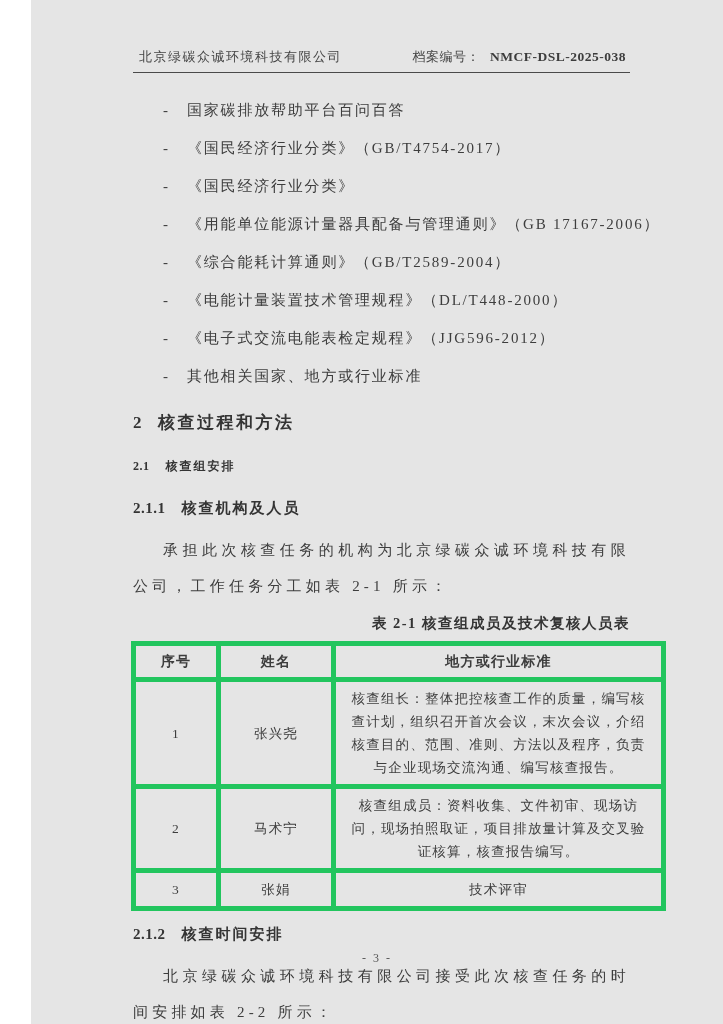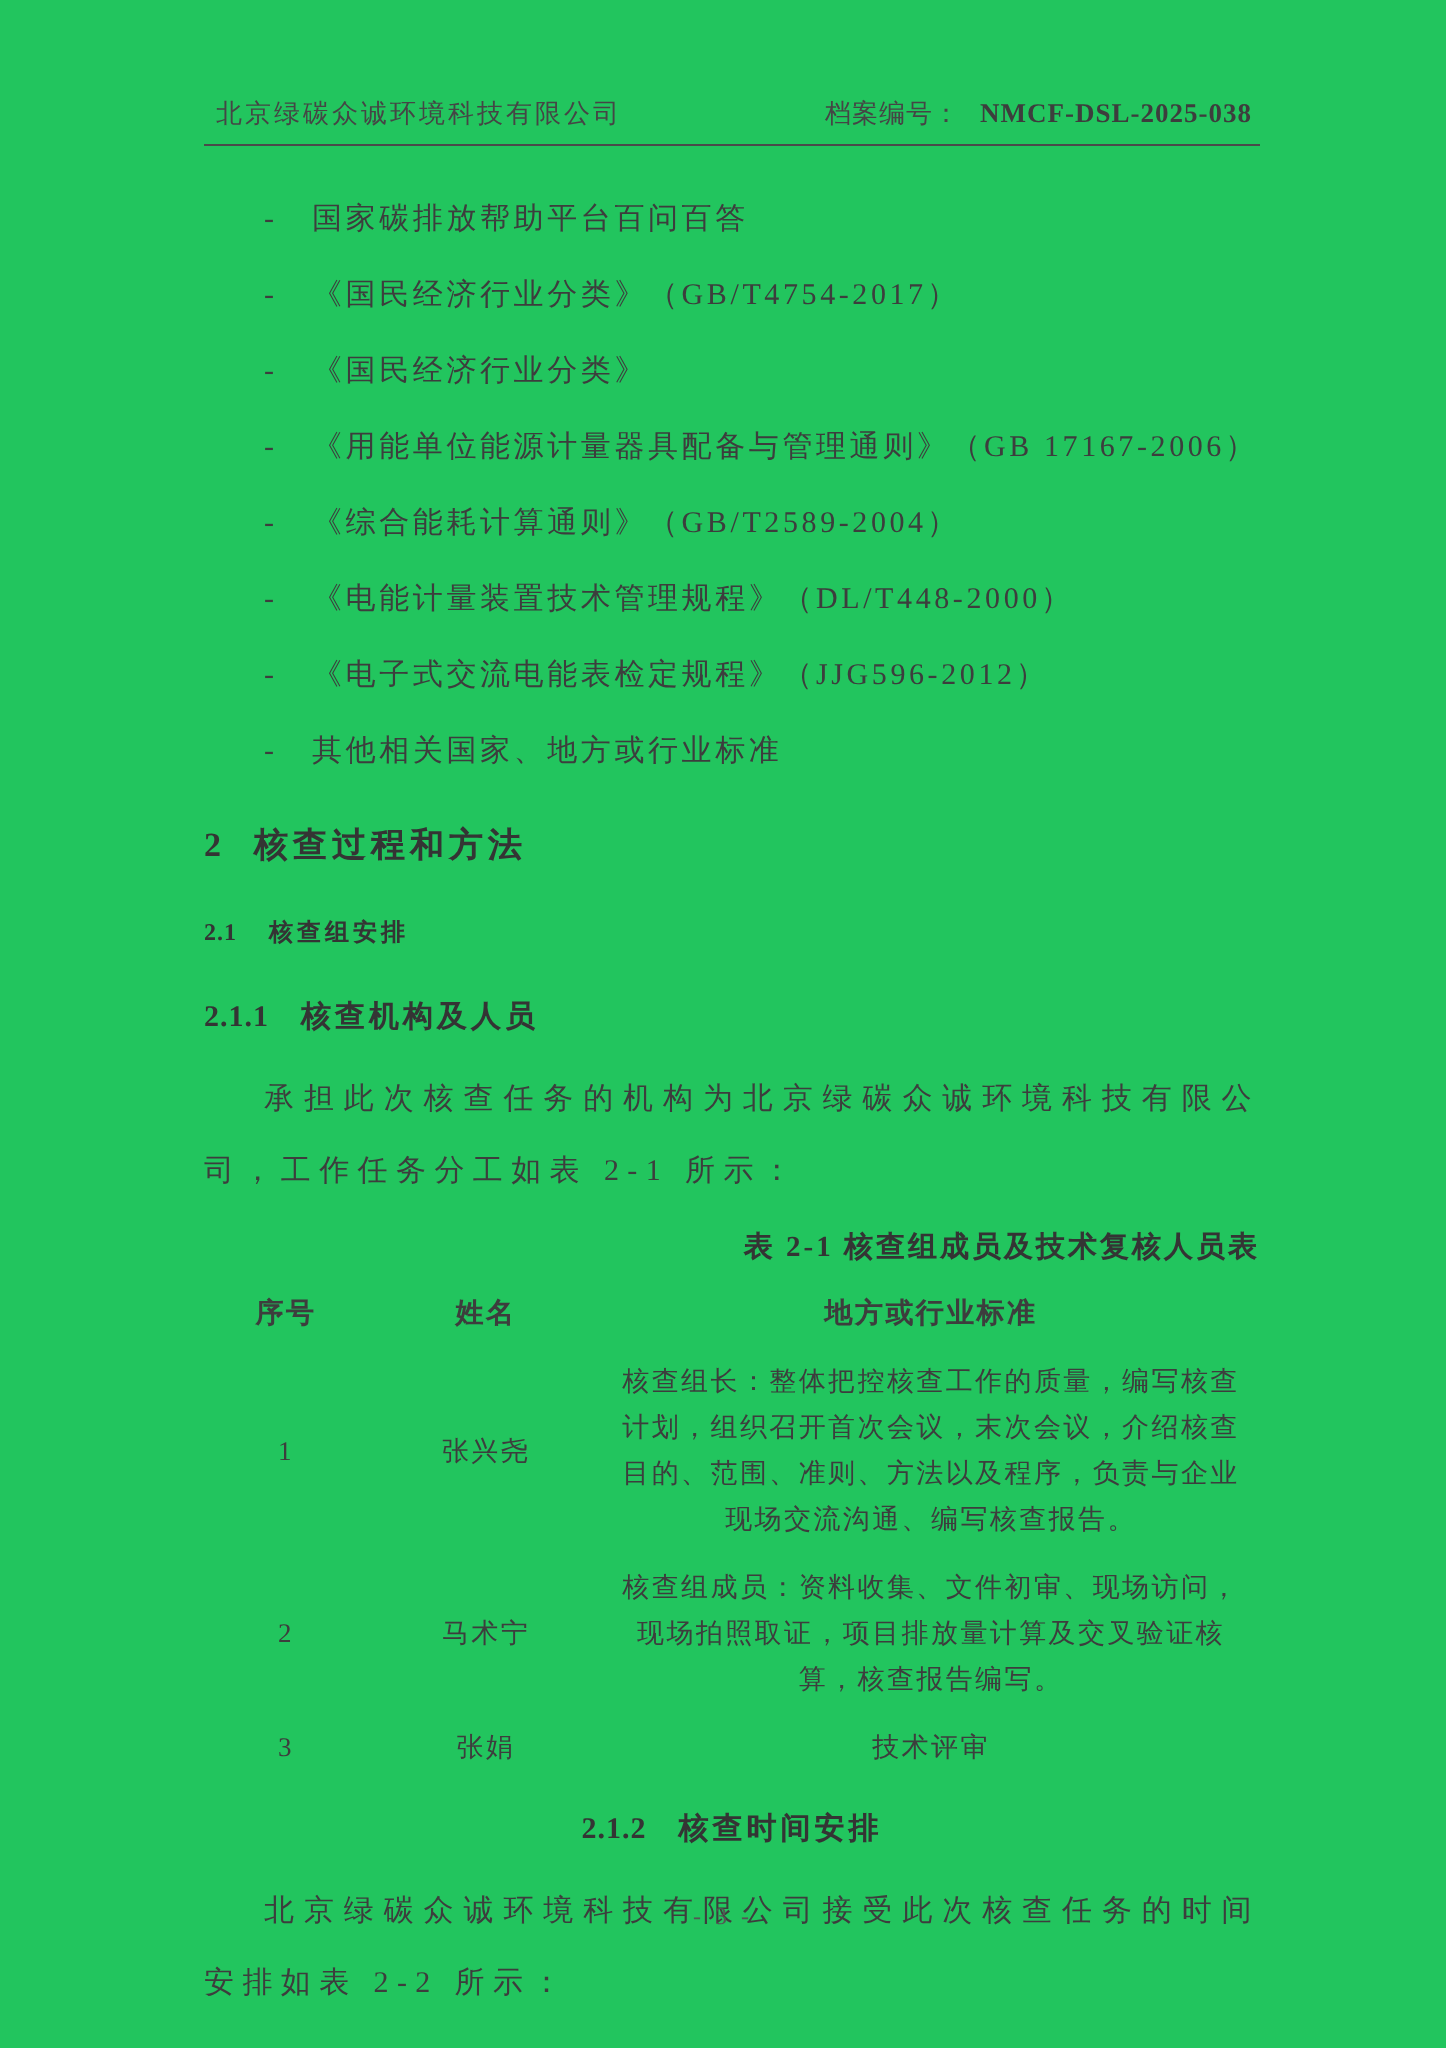--- a/index.html
+++ b/index.html
@@ -6,22 +6,23 @@
   html, body { background: #ffffff; }
   body {
     width: 723px; height: 1024px;
     font-family: "Liberation Serif", "DejaVu Serif", serif;
     color: #3a3a3a;
     position: relative;
     overflow: hidden;
   }
   .page {
     position: absolute; inset: 0;
-    background: #22c55e;
+    background: #e5e5e5;
     padding: 48px 93px 0 102px;
+    margin-left: 31px;
   }
   
   .doc-header {
     display: flex; justify-content: space-between; align-items: baseline;
     font-size: 13px; letter-spacing: 1.5px;
     color: #454545;
     padding: 0 4px 6px 6px;
   }
   .archive { letter-spacing: 0.5px; }
   .archive .num {
@@ -61,21 +62,21 @@
   table.duty-table {
     width: 530px; margin-left: -2px;
     border-collapse: collapse;
     table-layout: fixed;
     font-size: 13.5px; color: #3d3d3d;
   }
   .duty-table col.c-no   { width: 85px; }
   .duty-table col.c-name { width: 115px; }
   .duty-table col.c-duty { width: 330px; }
   .duty-table th, .duty-table td {
-    border: 1px solid #22c55e;
+    border: 5px solid #22c55e;
     text-align: center; vertical-align: middle;
     padding: 4px 6px;
     letter-spacing: 1.2px;
     line-height: 23px;
   }
   .duty-table th { font-weight: bold; height: 30px; font-size: 14px; }
   .duty-table td.duty { padding: 5px 10px; }
   
   .page-footer {
     position: absolute; left: 0; right: 0; bottom: 58px;
@@ -171,21 +172,21 @@
         <td class="duty">核查组成员：资料收集、文件初审、现场访问，现场拍照取证，项目排放量计算及交叉验证核算，核查报告编写。</td>
       </tr>
       <tr>
         <td>3</td>
         <td>张娟</td>
         <td class="duty">技术评审</td>
       </tr>
     </tbody>
   </table>
 
-  <div class="h-l3" style="margin-top:14px;text-align:center;">
+  <div class="h-l3" style="margin-top:14px;">
     <span class="h-num">2.1.2</span><span>核查时间安排</span>
   </div>
 
   <p class="para">北京绿碳众诚环境科技有限公司接受此次核查任务的时间安排如表 2-2 所示：</p>
 
   <div class="page-footer">- 3 -</div>
 
 </div>
 
 </body></html>

